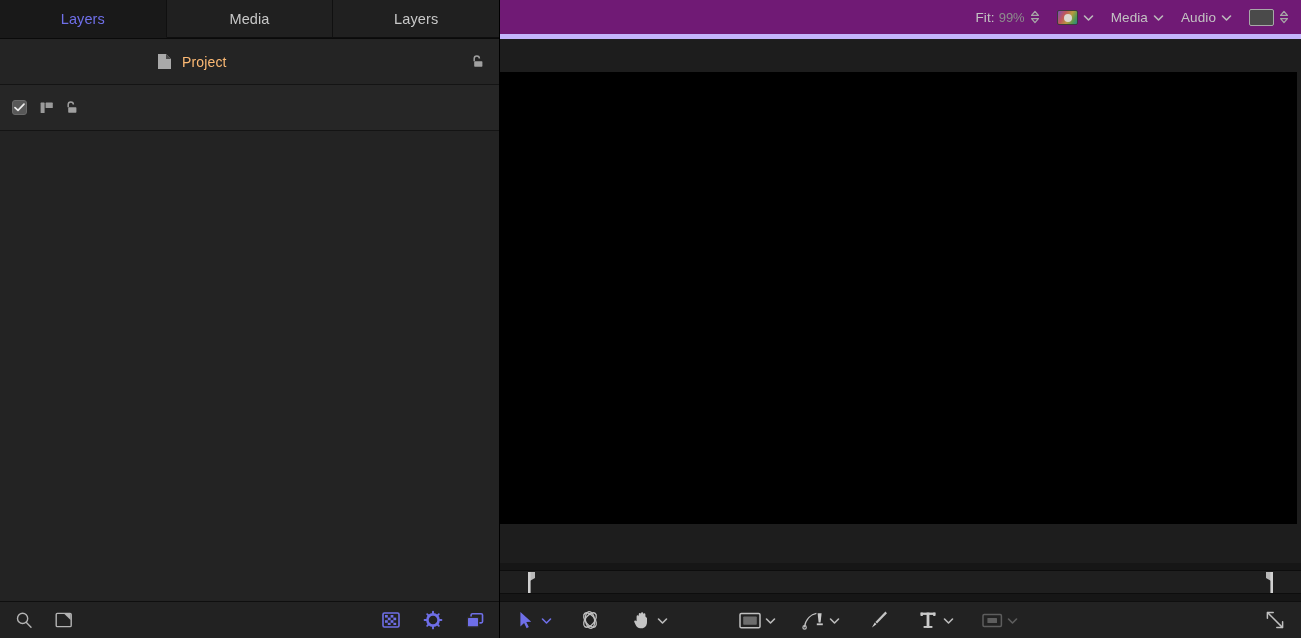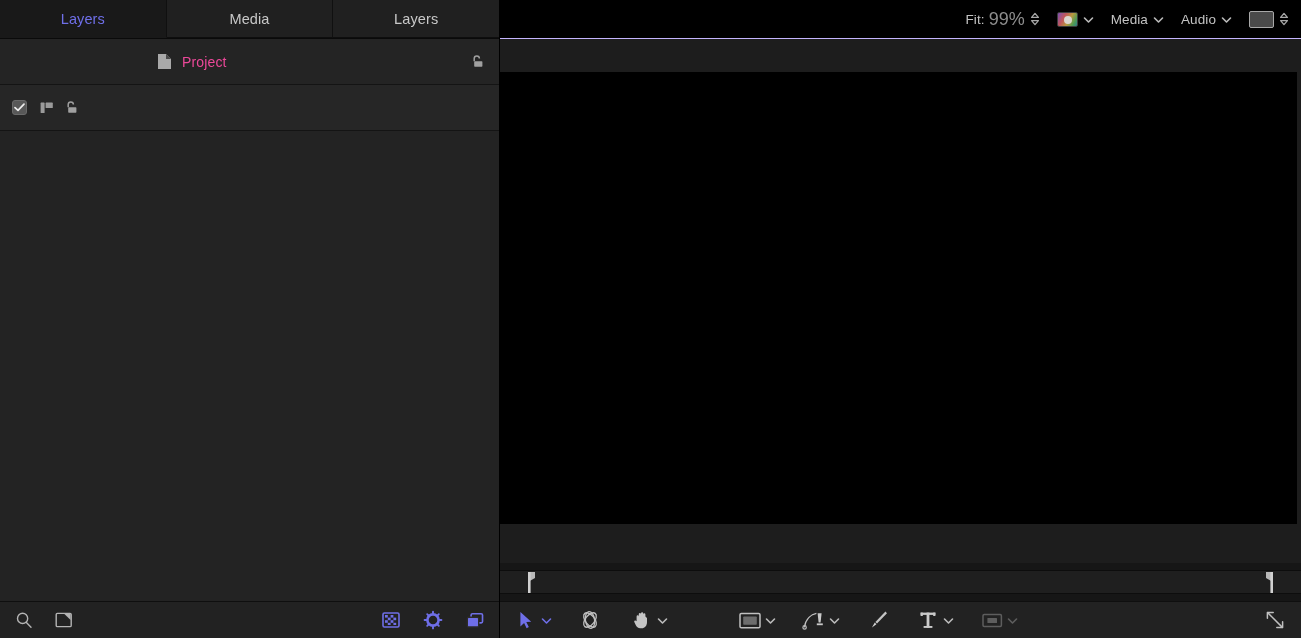--- a/index.html
+++ b/index.html
@@ -98,21 +98,21 @@
     align-items: center;
     gap: 9px;
     padding-left: 0;
   }
   .lr-main.indent-0 { padding-left: 117px; }
   .lr-main.indent-1 { padding-left: 118px; }
 
   .lr-icon { width: 18px; height: 18px; display: flex; align-items: center; justify-content: center; flex: 0 0 18px; }
   .lr-label {
     font-size: 14px;
-    color: #ec4899;
+    color: #fdba74;
     letter-spacing: 0.15px;
   }
   .lr-label.editing {
     color: #8c8c8c;
     text-decoration: underline;
     text-underline-offset: 3px;
     text-decoration-color: #8c8c8c;
   }
 
   .lr-right {
@@ -144,31 +144,31 @@
     width: 801px; height: 638px;
     background: #1d1d1d;
     display: flex;
     flex-direction: column;
   }
 
   
   .canvas-toolbar {
     height: 39px;
     min-height: 39px;
-    background: #000000;
-    border-bottom: 1px solid #c4b5fd;
+    background: #701a75;
+    border-bottom: 5px solid #c4b5fd;
     display: flex;
     align-items: center;
     justify-content: flex-end;
     padding-right: 12px;
     gap: 0px;
   }
   .ct-group { display: flex; align-items: center; cursor: default; }
   .ct-label { font-size: 13.5px; color: #c3c3c3; letter-spacing: .1px; }
-  .ct-value { font-size: 18px; color: #8d8d8d; margin-left: 4px; }
+  .ct-value { font-size: 13px; color: #8d8d8d; margin-left: 4px; }
   .ct-sep { width: 17px; }
   .stepper { margin-left: 5px; display: flex; flex-direction: column; align-items: center; justify-content: center; }
   .chev-down { margin-left: 5px; }
 
   .color-swatch {
     width: 21px; height: 15px;
     border-radius: 2px;
     border: 1px solid #3c3c3c;
     position: relative;
     overflow: hidden;

